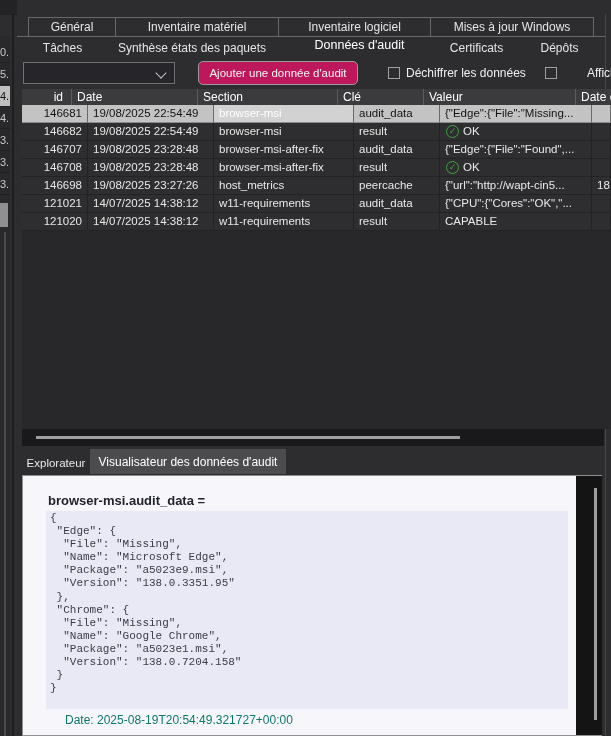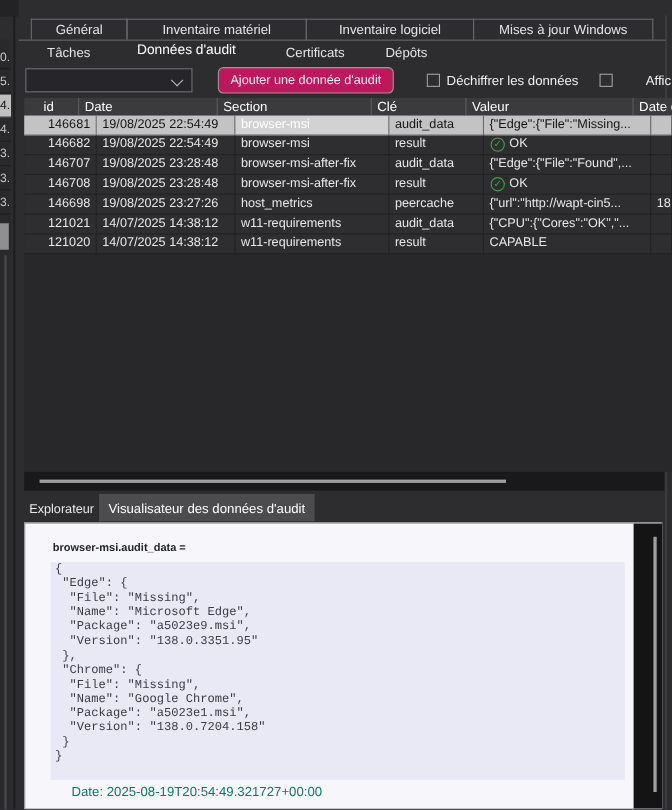--- a/index.html
+++ b/index.html
@@ -48,21 +48,21 @@
      overflow:hidden;white-space:nowrap;}
   .grid-body{position:absolute;left:22px;top:105px;width:589px;height:324px;background:#28282a;}
   .grid-row{display:flex;height:18px;background:#2e2e30;}
   .c{box-sizing:border-box;border-right:1px solid #232325;border-bottom:1px solid #232325;
      padding-left:5px;line-height:17px;font-size:11.5px;color:#e8e8e8;
      overflow:hidden;white-space:nowrap;}
   .c-id{width:66px;text-align:right;padding-right:5px;padding-left:0;}
   .c-date{width:126px;} .c-section{width:140px;} .c-key{width:86px;}
   .c-value{width:152px;display:flex;align-items:center;gap:4px;}
   .c-date2{flex:1;}
-  .h-id{width:50px;text-align:right;padding-right:22px;padding-left:0;}
+  .h-id{width:50px;text-align:right;padding-right:8px;padding-left:0;}
   .h-date{width:126px;} .h-section{width:140px;} .h-key{width:86px;} .h-value{width:152px;}
   .h-date2{flex:1;border-right:none;}
   .grid-row.sel .c{background:#c3c3c3;color:#141414;border-right-color:#6a6a6a;border-bottom-color:#8c8c8c;}
   .grid-row.sel .c.focus{background:#d2d2d2;color:#ffffff;}
   .okicon{display:inline-block;width:13px;height:13px;box-sizing:border-box;flex:0 0 13px;
           border:1.5px solid #3fa33f;border-radius:50%;color:#3fa33f;font-size:9px;
           line-height:10px;text-align:center;margin-left:1px;}
 
   
   .hscroll{position:absolute;left:22px;top:429px;width:582px;height:17px;background:#19191b;}
@@ -70,21 +70,21 @@
 
   
   .btab{position:absolute;display:flex;align-items:center;justify-content:center;
         font-size:11.5px;color:#e8e8e8;white-space:nowrap;}
   #btab-explorer{left:22px;top:452px;width:68px;height:22px;}
   #btab-viewer{left:90px;top:449px;width:196px;height:25px;background:#4c4c4f;color:#ffffff;font-size:12px;}
 
   
   .viewer{position:absolute;left:22px;top:475px;width:580px;height:261px;box-sizing:border-box;
           background:#f7f7fb;border:1px solid #909090;}
-  .viewer-title{position:absolute;left:25px;top:17px;font-size:10px;font-weight:bold;color:#23232e;}
+  .viewer-title{position:absolute;left:25px;top:17px;font-size:13px;font-weight:bold;color:#23232e;}
   .json-block{position:absolute;left:23px;top:35px;width:522px;height:198px;background:#e9e9f6;
               margin:0;padding:1px 0 0 4px;box-sizing:border-box;overflow:hidden;
               font-family:"Liberation Mono",monospace;font-size:11px;line-height:13.1px;
               color:#3c3c46;white-space:pre;}
   .viewer-date{position:absolute;left:42px;top:237px;font-size:12px;color:#0f766e;white-space:nowrap;}
   .vscroll{position:absolute;left:553px;top:0;width:26px;height:259px;background:#141414;}
   .vthumb{position:absolute;left:18px;top:12px;width:3px;height:232px;background:#9e9e9e;}
 </style>
 </head>
 <body>
@@ -110,20 +110,21 @@
   <div class="tabrow1">
     <div class="tab1" style="width:88px">Général</div>
     <div class="tab1" style="width:164px">Inventaire matériel</div>
     <div class="tab1" style="width:153px">Inventaire logiciel</div>
     <div class="tab1" style="width:164px">Mises à jour Windows</div>
   </div>
   <div class="tabrow1-underline"></div>
 
   <div class="tabrow2">
     <div class="tab2" style="width:69px">Tâches</div>
+    <div class="tab2" style="width:190px">Synthèse états des paquets</div>
     <div class="tab2 active" style="width:145px">Données d'audit</div>
     <div class="tab2" style="width:89px">Certificats</div>
     <div class="tab2" style="width:77px">Dépôts</div>
   </div>
 
   <div class="combo">
     <span class="chev"></span>
   </div>
   <div class="btn">Ajouter une donnée d'audit</div>
   <div class="chk-box" id="chk1"></div>

